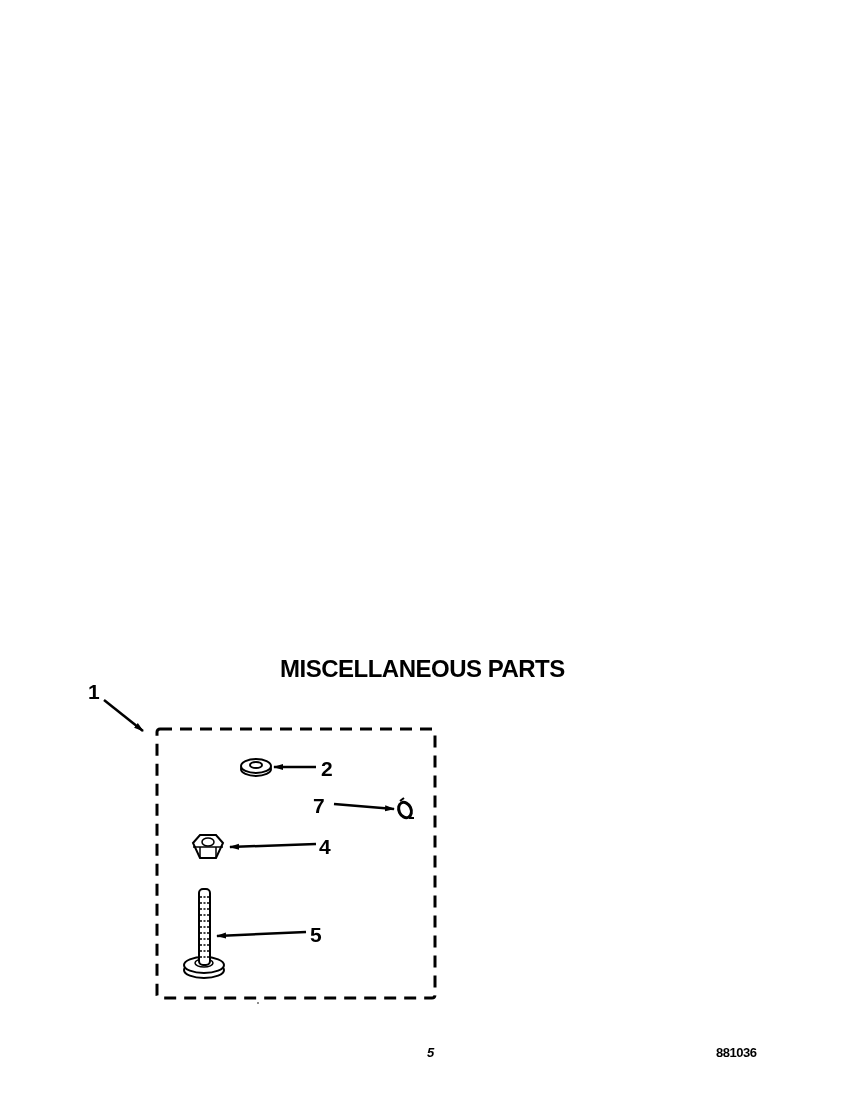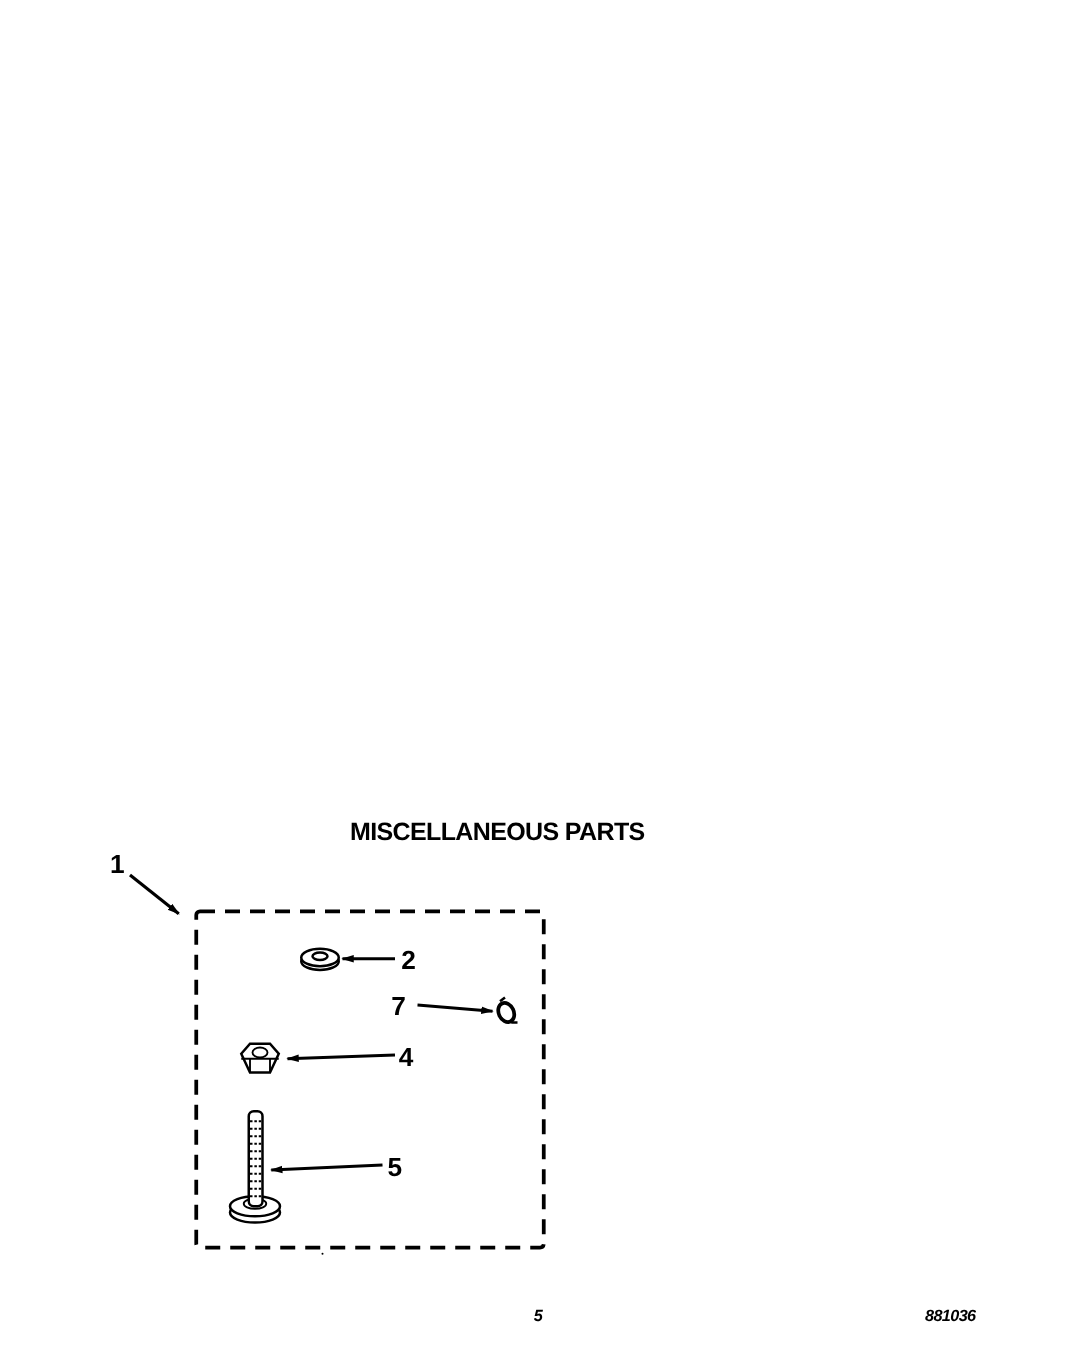--- a/index.html
+++ b/index.html
@@ -1,18 +1,18 @@
 <!DOCTYPE html>
 <html><head>
 <meta charset="utf-8">
 <style>
   html, body { margin: 0; padding: 0; background: #ffffff; }
   body { width: 864px; height: 1095px; position: relative; overflow: hidden;
          font-family: "Liberation Sans", sans-serif; color: #000; }
-  .title { position: absolute; left: 280px; top: 655px; font-size: 20px; font-weight: bold;
+  .title { position: absolute; left: 280px; top: 655px; font-size: 24px; font-weight: bold;
            letter-spacing: -0.5px; white-space: nowrap; }
   .callout { position: absolute; font-size: 21px; font-weight: bold; line-height: 1; }
   .footer { position: absolute; font-size: 13px; font-weight: bold; letter-spacing: -0.5px; }
   svg.art { position: absolute; left: 0; top: 0; }
 </style>
 </head>
 <body>
 
 <svg class="art" width="864" height="1095" viewBox="0 0 864 1095">
   <defs>
@@ -62,13 +62,13 @@
 
 <div class="title">MISCELLANEOUS PARTS</div>
 
 <div class="callout" style="left:88px; top:681px;">1</div>
 <div class="callout" style="left:321px; top:758px;">2</div>
 <div class="callout" style="left:313px; top:795px;">7</div>
 <div class="callout" style="left:319px; top:836px;">4</div>
 <div class="callout" style="left:310px; top:924px;">5</div>
 
 <div class="footer" style="left:427px; top:1045px; font-style: italic;">5</div>
-<div class="footer" style="left:740px; top:1045px;font-style:italic;">881036</div>
+<div class="footer" style="left:716px; top:1045px;">881036</div>
 
 </body></html>

